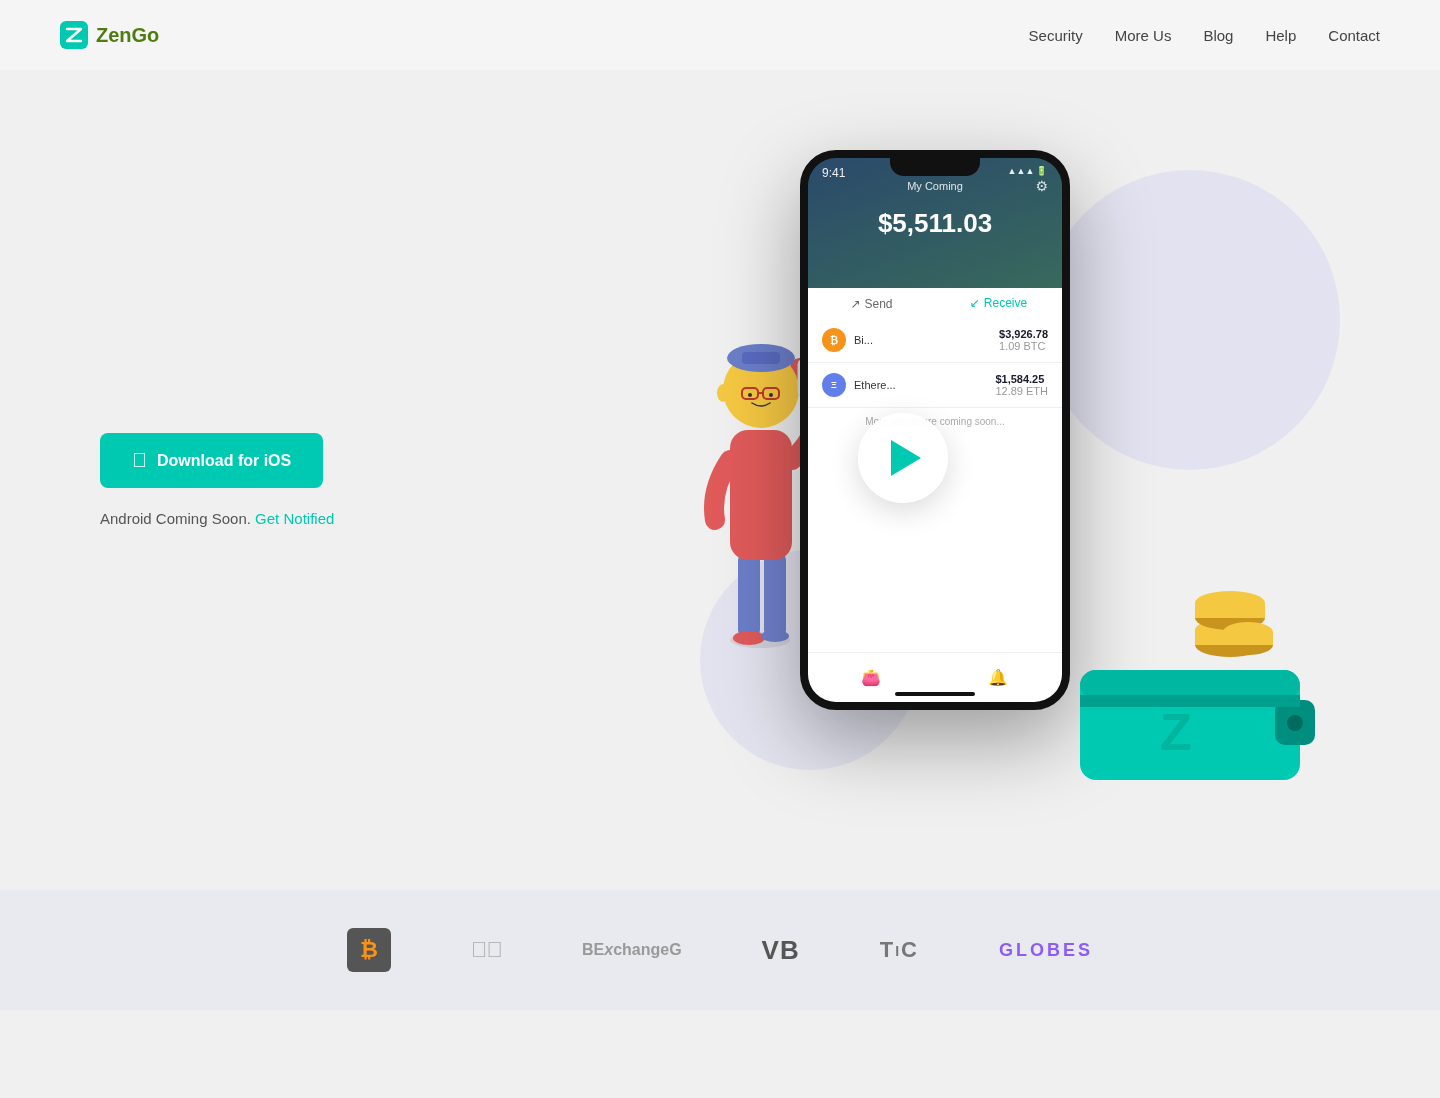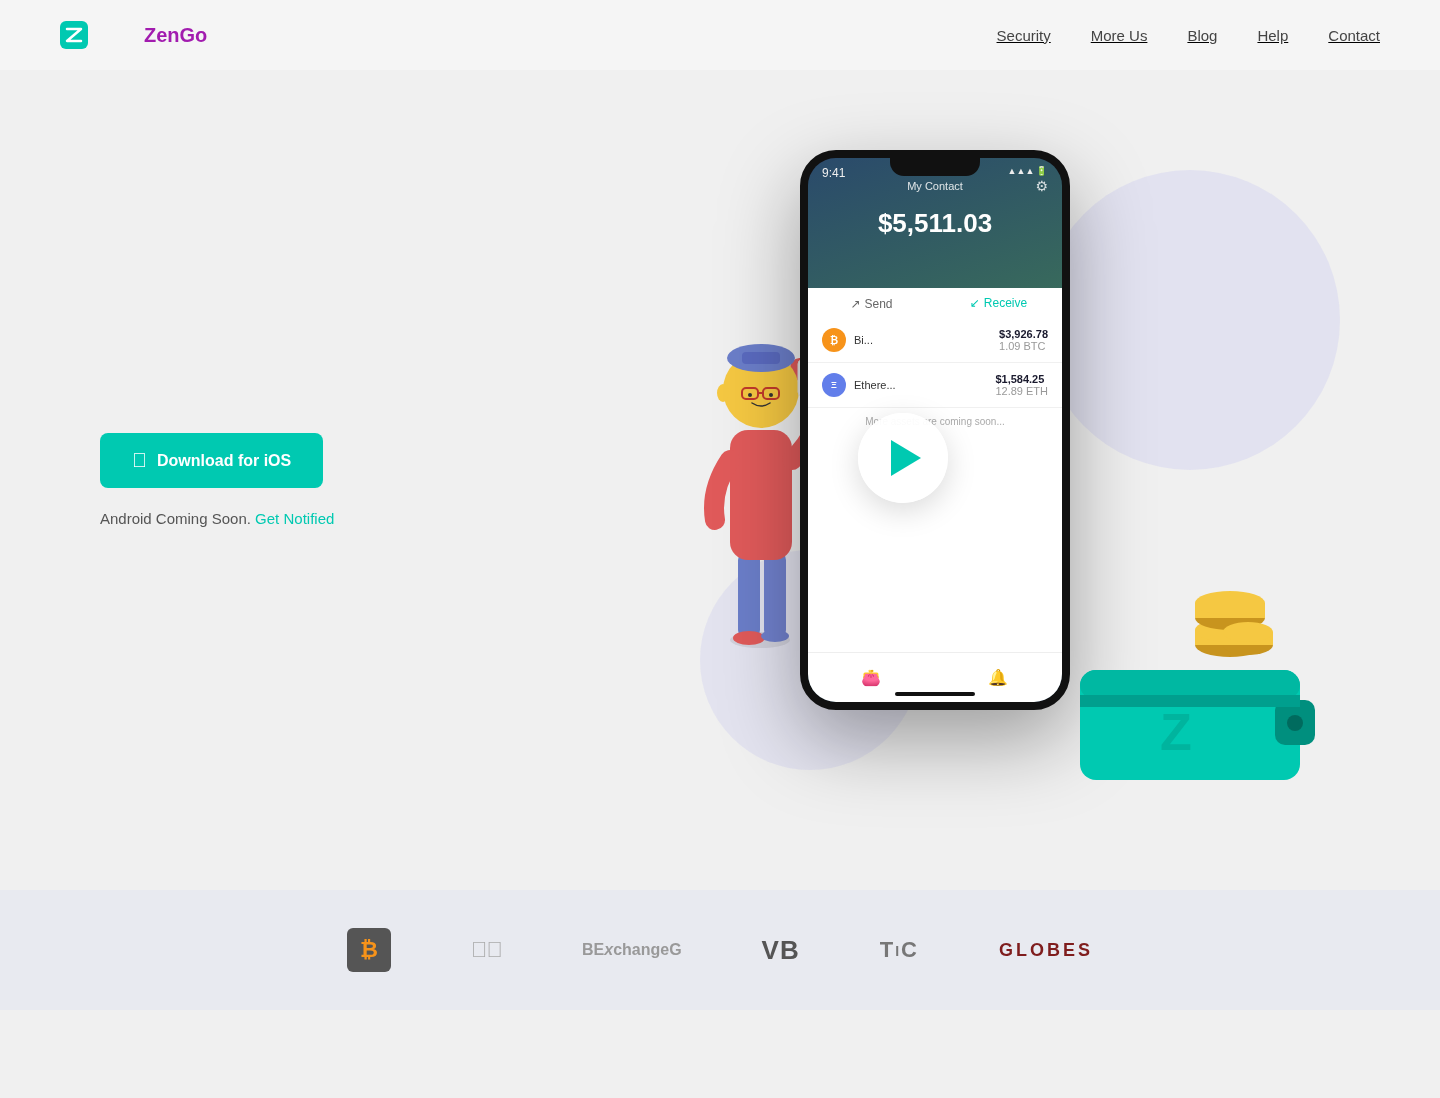--- a/index.html
+++ b/index.html
@@ -5,22 +5,22 @@
     * { margin: 0; padding: 0; box-sizing: border-box; }
     body { font-family: -apple-system, BlinkMacSystemFont, 'Segoe UI', sans-serif; background: #f0f0f0; width: 1440px; min-height: 1098px; overflow-x: hidden; }
 
     
     nav {
       display: flex; align-items: center; justify-content: space-between;
       padding: 0 60px; height: 70px; background: #f5f5f5;
     }
     .nav-logo { display: flex; align-items: center; gap: 8px; }
     .logo-icon { width: 28px; height: 28px; }
-    .logo-text { font-size: 20px; font-weight: 700; color: #a21caf; margin-left: 48px; }
-    .nav-links { display: flex; gap: 40px; text-decoration: underline; }
+    .logo-text { font-size: 20px; font-weight: 700; color: #4d7c0f; }
+    .nav-links { display: flex; gap: 32px; }
     .nav-link { font-size: 15px; color: #444; text-decoration: none; cursor: pointer; }
 
     
     .hero {
       background: #f0f0f0;
       min-height: 820px;
       display: flex;
       align-items: center;
       position: relative;
       overflow: hidden;
@@ -297,21 +297,21 @@
             <rect x="10" y="30" width="6" height="50" fill="#1a3d2a"></rect>
             <polygon points="13,5 0,35 26,35" fill="#1a3d2a"></polygon>
             <rect x="30" y="35" width="5" height="45" fill="#1a3d2a"></rect>
             <polygon points="32.5,12 22,38 43,38" fill="#1a3d2a"></polygon>
             <rect x="50" y="25" width="7" height="55" fill="#1a3d2a"></rect>
             <polygon points="53.5,0 40,30 67,30" fill="#1a3d2a"></polygon>
           </svg>
 
           <div class="phone-time">9:41</div>
           <div class="phone-status">▲▲▲ 🔋</div>
-          <div class="phone-header">My Contact</div>
+          <div class="phone-header">My Coming</div>
 
           <div style="position:absolute;top:20px;right:14px;z-index:6;font-size:14px;color:rgba(255,255,255,0.8);">⚙</div>
           <div class="phone-balance">$5,511.03</div>
 
           <div class="phone-send-receive">
             <div class="phone-tab">
               <span>↗</span>
               <span>Send</span>
             </div>
             <div class="phone-tab active">
@@ -400,15 +400,15 @@
 
   <div>
     <span style="font-size:26px;font-weight:900;color:#555;letter-spacing:1px;">VB</span>
   </div>
 
   <div>
     <span style="font-size:22px;font-weight:700;color:#777;letter-spacing:2px;">T<span style="font-size:14px;vertical-align:middle;">I</span>C</span>
   </div>
 
   <div>
-    <span style="font-size:18px;font-weight:700;color:#7f1d1d;letter-spacing:3px;text-align:center;">GLOBES</span>
+    <span style="font-size:18px;font-weight:700;color:#8b5cf6;letter-spacing:3px;text-align:center;">GLOBES</span>
   </div>
 </div>
 
 </body></html>

